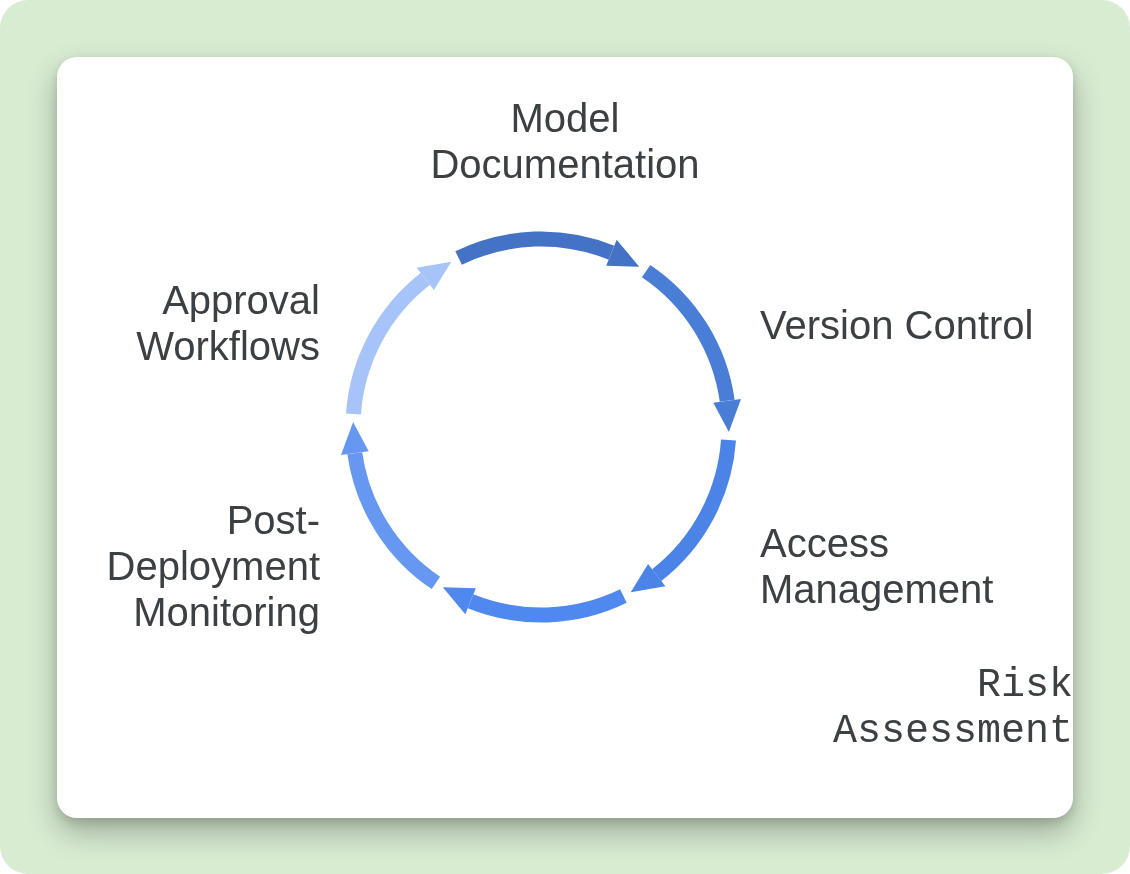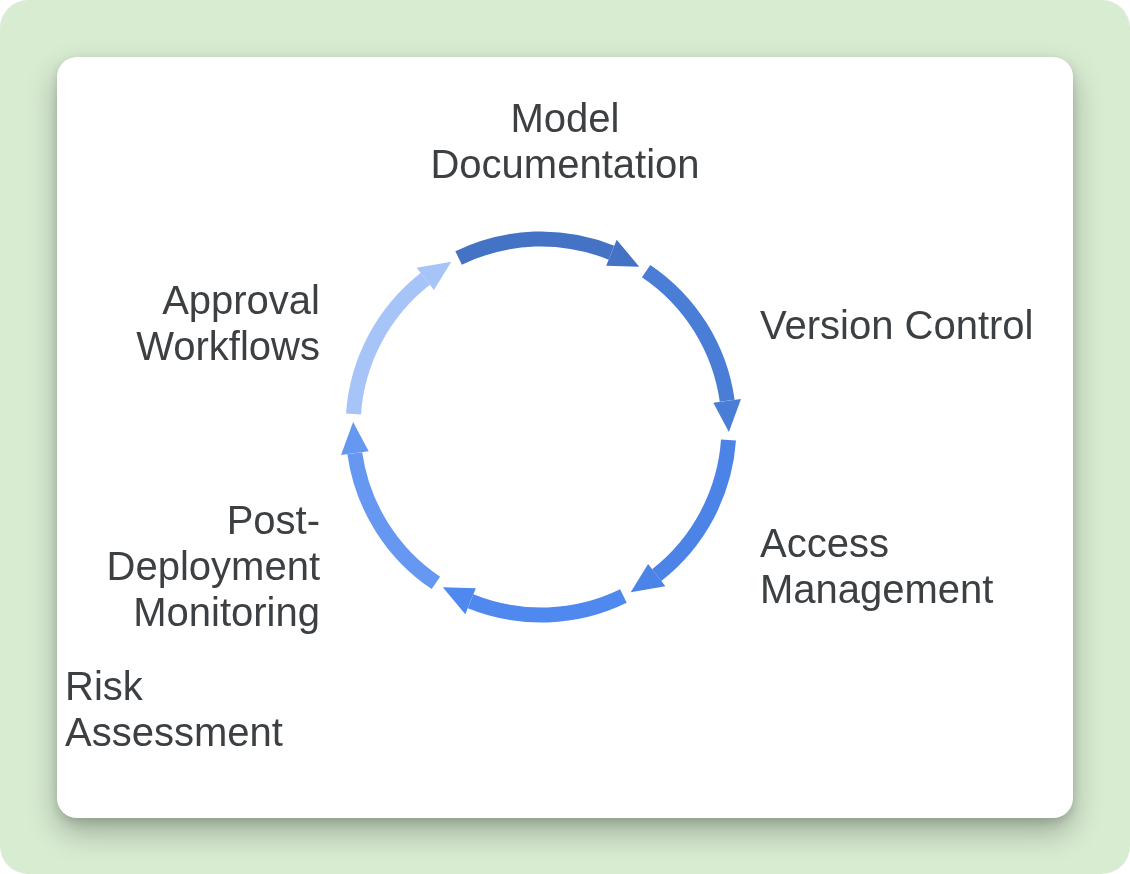--- a/index.html
+++ b/index.html
@@ -37,21 +37,21 @@
     position: absolute;
     font-size: 40px;
     line-height: 46px;
     font-weight: 400;
     white-space: pre-line;
     letter-spacing: 0;
   }
   .pos-top    { left: 0; right: 0; top: 30px;  text-align: center; margin-top: 8px; }
   .pos-upper-right { left: 703px; top: 245px; text-align: center; }
   .pos-lower-right { left: 703px; top: 440px; text-align: left; margin-top: 23px; }
-  .pos-bottom { left: 8px; right: 0; top: 606px; text-align: left; }
+  .pos-bottom { left: 8px; right: 0; top: 606px; text-align: right; font-family: Liberation Mono, monospace; }
   .pos-lower-left  { right: 753px; top: 440px; text-align: right; }
   .pos-upper-left  { right: 753px; top: 200px; text-align: right; margin-top: 20px; }
 </style>
 </head>
 <body>
 
 <div class="canvas" style="background: rgb(216, 236, 210);">
   <div class="card">
 
     <svg id="cycle-svg" class="cycle-svg" viewBox="0 0 1016 761">

